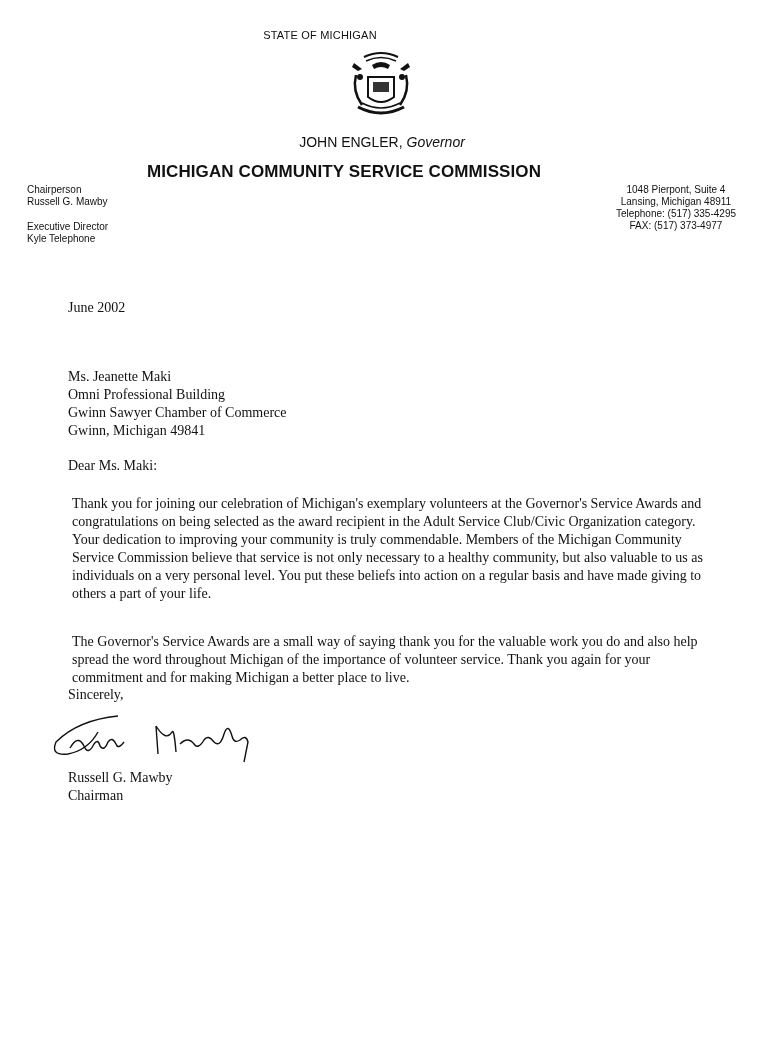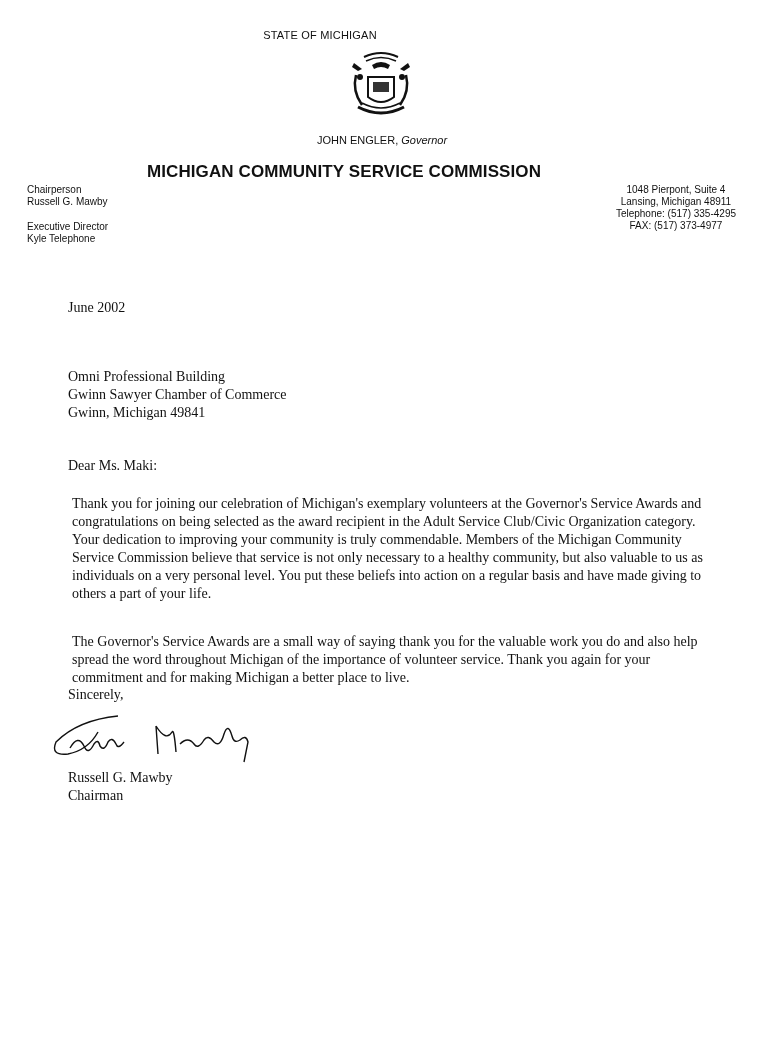--- a/index.html
+++ b/index.html
@@ -6,21 +6,21 @@
     body {
       width: 764px; height: 1052px; position: relative; overflow: hidden;
       color: #111111;
     }
     .sans { font-family: "Liberation Sans", sans-serif; }
     .serif { font-family: "Liberation Serif", serif; }
     .abs { position: absolute; }
 
     .state-title { top: 29px; left: 0; width: 640px; text-align: center; font-size: 11px; letter-spacing: 0.2px; }
     .seal { top: 47px; left: 346px; width: 70px; height: 72px; }
-    .governor { top: 134px; left: 0; width: 764px; text-align: center; font-size: 11px; padding-left: 0; }
+    .governor { top: 134px; left: 0; width: 764px; text-align: center; font-size: 14px; padding-left: 0; }
     .governor .role { font-style: italic; }
 
     .commission { top: 162px; left: 0; width: 688px; text-align: center; font-size: 17px; font-weight: bold; letter-spacing: 0.1px; }
 
     .left-block { top: 184px; left: 27px; font-size: 10px; line-height: 12px; }
     .left-block .gap { height: 13px; }
     .right-block { top: 184px; right: 28px; font-size: 10px; line-height: 12px; text-align: center; }
 
     .letter { left: 68px; width: 640px; font-size: 14px; line-height: 18px; }
     .date { top: 299px; }
@@ -79,20 +79,21 @@
 <div class="abs sans right-block">
   <div>1048 Pierpont, Suite 4</div>
   <div>Lansing, Michigan 48911</div>
   <div>Telephone: (517) 335-4295</div>
   <div>FAX: (517) 373-4977</div>
 </div>
 
 <div class="abs serif letter date">June 2002</div>
 
 <div class="abs serif letter address">
+  <div>Ms. Jeanette Maki</div>
   <div>Omni Professional Building</div>
   <div>Gwinn Sawyer Chamber of Commerce</div>
   <div>Gwinn, Michigan 49841</div>
 </div>
 
 <div class="abs serif letter salutation">Dear Ms. Maki:</div>
 
 <p class="abs serif letter para1">Thank you for joining our celebration of Michigan's exemplary volunteers at the Governor's Service Awards and congratulations on being selected as the award recipient in the Adult Service Club/Civic Organization category.  Your dedication to improving your community is truly commendable.  Members of the Michigan Community Service Commission believe that service is not only necessary to a healthy community, but also valuable to us as individuals on a very personal level.  You put these beliefs into action on a regular basis and have made giving to others a part of your life.</p>
 <p class="abs serif letter para2">The Governor's Service Awards are a small way of saying thank you for the valuable work you do and also help spread the word throughout Michigan of the importance of volunteer service.  Thank you again for your commitment and for making Michigan a better place to live.</p>
 

